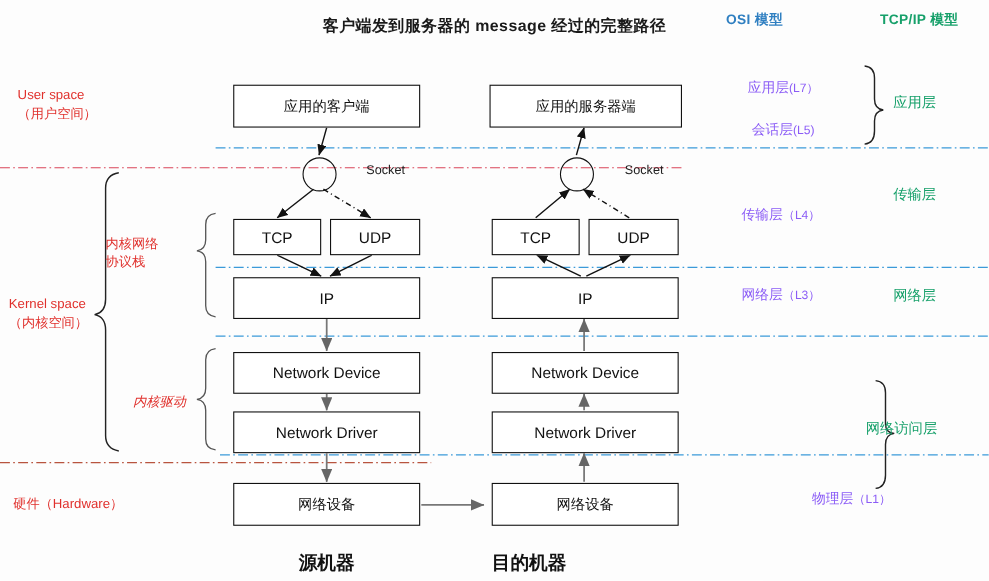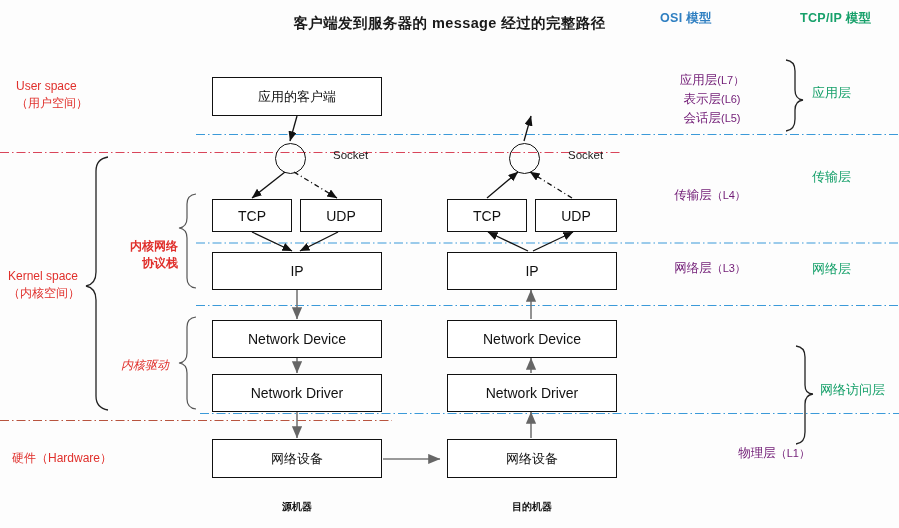--- a/index.html
+++ b/index.html
@@ -26,24 +26,24 @@
   .box.cjk{font-size:13px;}
 
   
   .circle{
     border:1.4px solid #111;border-radius:50%;background:transparent;
   }
   .socket-label{font-size:11.5px;color:#222;}
 
   
   .redlab{color:#e0302c;font-size:12px;line-height:1.45;}
-  .osilab{color:#701a75;font-size:12.5px;line-height:1.5;}
+  .osilab{color:#8b5cf6;font-size:12.5px;line-height:1.5;}
   .osilab .lvl{font-size:11px;}
   .tcpiplab{color:#16a06a;font-size:13px;}
-  .machine{font-size:10px;font-weight:bold;color:#111;}
+  .machine{font-size:17px;font-weight:bold;color:#111;}
 
   .watermark{
     color:#cfcfcf;font-size:14px;letter-spacing:1px;
   }
 
   svg.layer{position:absolute;left:0;top:0;width:899px;height:528px;pointer-events:none;}
 </style>
 </head>
 <body>
 
@@ -125,21 +125,21 @@
   <div class="abs redlab" style="left:16px;top:78px;">
     <div>User space</div>
     <div>（用户空间）</div>
   </div>
 
   <div class="abs redlab" style="left:8px;top:268px;">
     <div>Kernel space</div>
     <div>（内核空间）</div>
   </div>
 
-  <div class="abs redlab" style="left:96px;top:238px;width:82px;text-align:right;font-weight:bold;">
+  <div class="abs redlab" style="left:96px;top:213px;width:82px;text-align:left;">
     <div>内核网络</div>
     <div>协议栈</div>
   </div>
 
   <div class="abs redlab" style="left:104px;top:357px;width:82px;text-align:center;font-style:italic;">内核驱动</div>
 
   <div class="abs redlab" style="left:12px;top:450px;">硬件（Hardware）</div>
 
   <div class="abs box cjk" style="left:212px;top:77px;width:170px;height:39px;">应用的客户端</div>
 
@@ -151,41 +151,39 @@
 
   <div class="abs box" style="left:212px;top:252px;width:170px;height:38px;">IP</div>
 
   <div class="abs box" style="left:212px;top:320px;width:170px;height:38px;">Network Device</div>
   <div class="abs box" style="left:212px;top:374px;width:170px;height:38px;">Network Driver</div>
 
   <div class="abs box cjk" style="left:212px;top:439px;width:170px;height:39px;">网络设备</div>
 
   <div class="abs machine" style="left:212px;top:500px;width:170px;text-align:center;">源机器</div>
 
+  <div class="abs box cjk" style="left:445px;top:77px;width:175px;height:39px;">应用的服务器端</div>
 
   <div class="abs circle" style="left:509px;top:143px;width:29px;height:29px;"></div>
   <div class="abs socket-label" style="left:568px;top:149px;">Socket</div>
 
   <div class="abs box" style="left:447px;top:199px;width:80px;height:33px;">TCP</div>
   <div class="abs box" style="left:535px;top:199px;width:82px;height:33px;">UDP</div>
 
   <div class="abs box" style="left:447px;top:252px;width:170px;height:38px;">IP</div>
 
   <div class="abs box" style="left:447px;top:320px;width:170px;height:38px;">Network Device</div>
   <div class="abs box" style="left:447px;top:374px;width:170px;height:38px;">Network Driver</div>
 
   <div class="abs box cjk" style="left:447px;top:439px;width:170px;height:39px;">网络设备</div>
 
-  <div class="abs machine" style="left:447px;top:500px;width:170px;text-align:center;">目的机器</div>
+  <div class="abs machine" style="left:447px;top:500px;width:170px;text-align:left;">目的机器</div>
 
   <div class="abs osilab" style="left:652px;top:71px;width:120px;text-align:center;">
     <span>应用层</span><span class="lvl">(L7）</span>
-  </div>
-  <div class="abs osilab" style="left:652px;top:90px;width:120px;text-align:center;">
-    <span>表示层</span><span class="lvl">(L6)</span>
   </div>
   <div class="abs osilab" style="left:652px;top:109px;width:120px;text-align:center;">
     <span>会话层</span><span class="lvl">(L5)</span>
   </div>
 
   <div class="abs osilab" style="left:640px;top:186px;width:140px;text-align:center;">
     <span>传输层</span><span class="lvl">（L4）</span>
   </div>
 
   <div class="abs osilab" style="left:640px;top:259px;width:140px;text-align:center;">
@@ -193,16 +191,16 @@
   </div>
 
 
   <div class="abs osilab" style="left:660px;top:444px;width:150px;text-align:right;">
     <span>物理层</span><span class="lvl">（L1）</span>
   </div>
 
   <div class="abs tcpiplab" style="left:812px;top:84px;">应用层</div>
   <div class="abs tcpiplab" style="left:812px;top:168px;">传输层</div>
   <div class="abs tcpiplab" style="left:812px;top:260px;">网络层</div>
-  <div class="abs tcpiplab" style="left:820px;top:381px;text-align:right;">网络访问层</div>
+  <div class="abs tcpiplab" style="left:787px;top:381px;text-align:right;">网络访问层</div>
 
 
 </div>
 
 </body></html>

